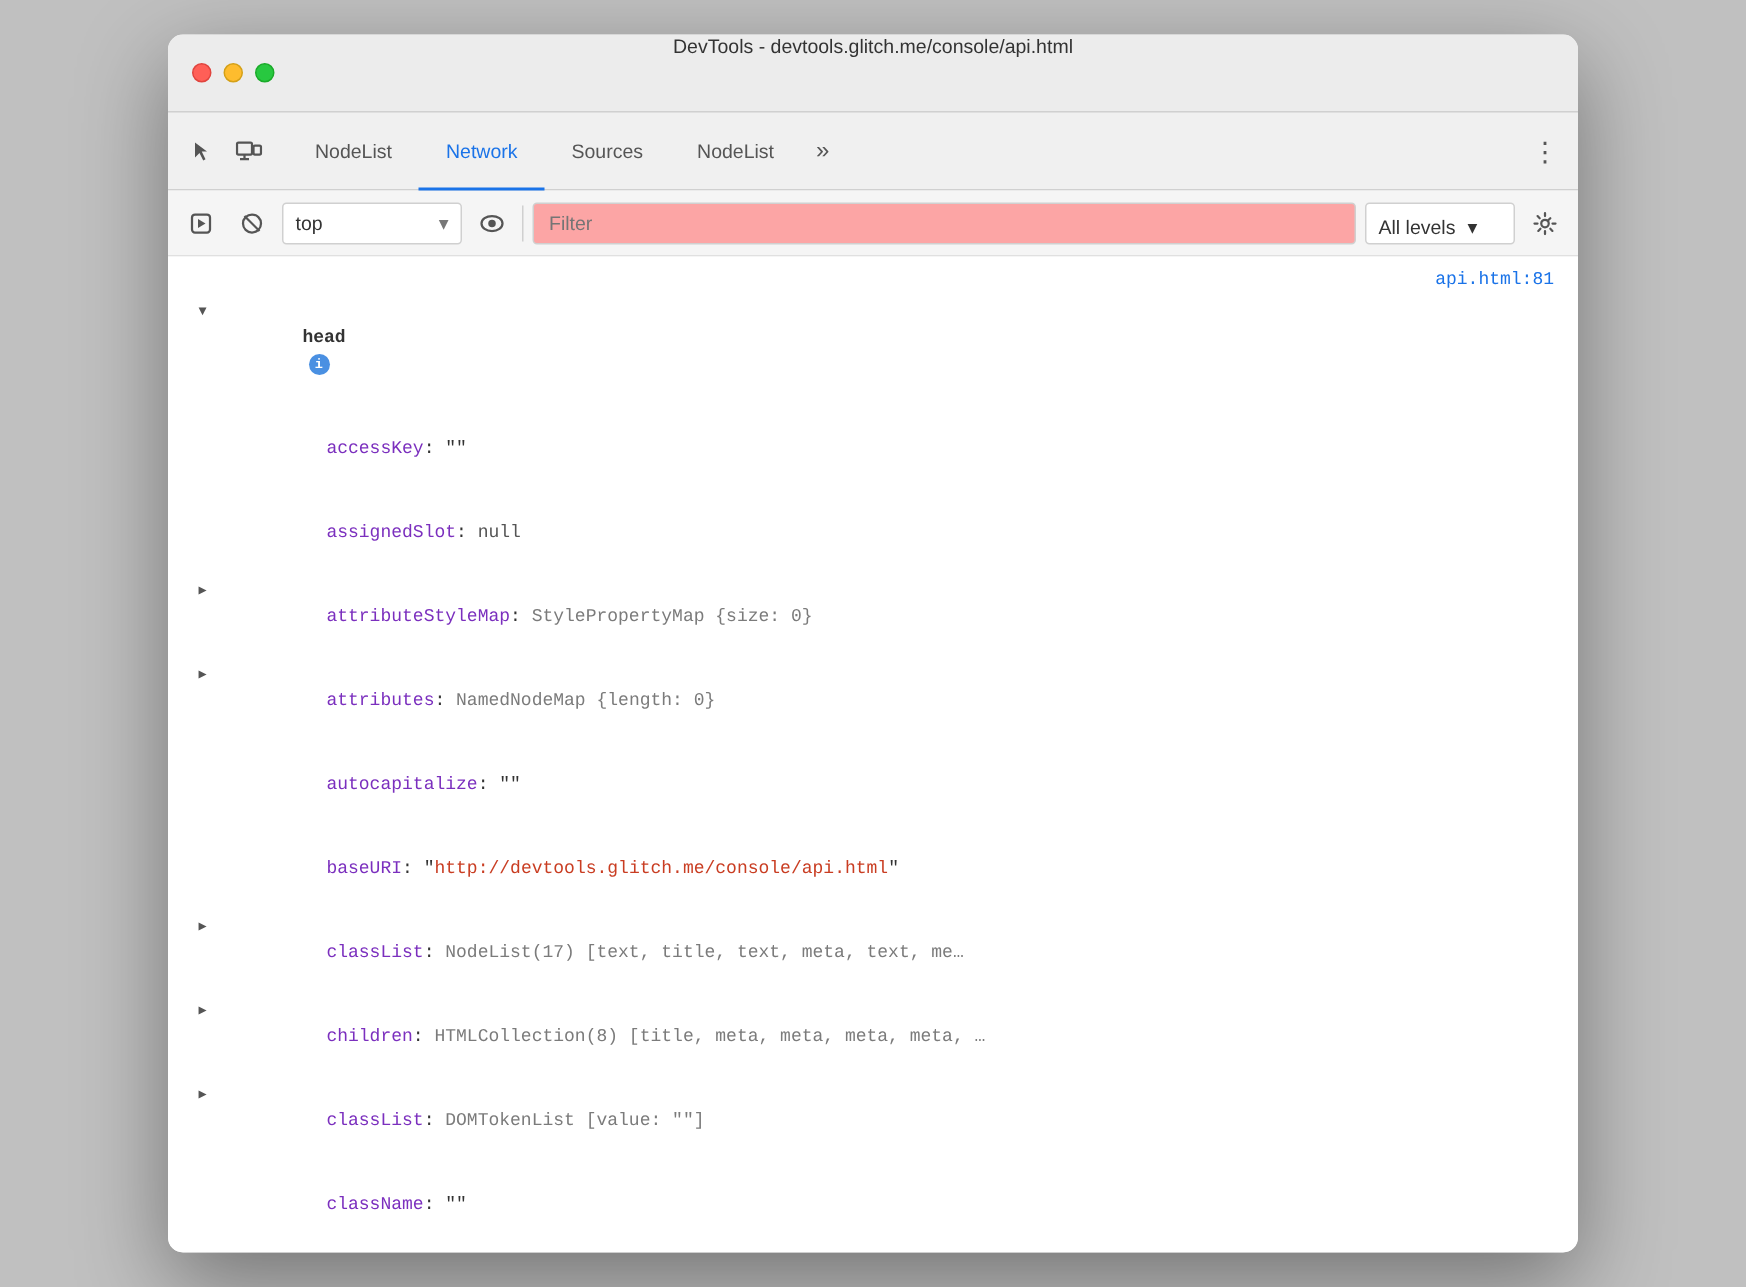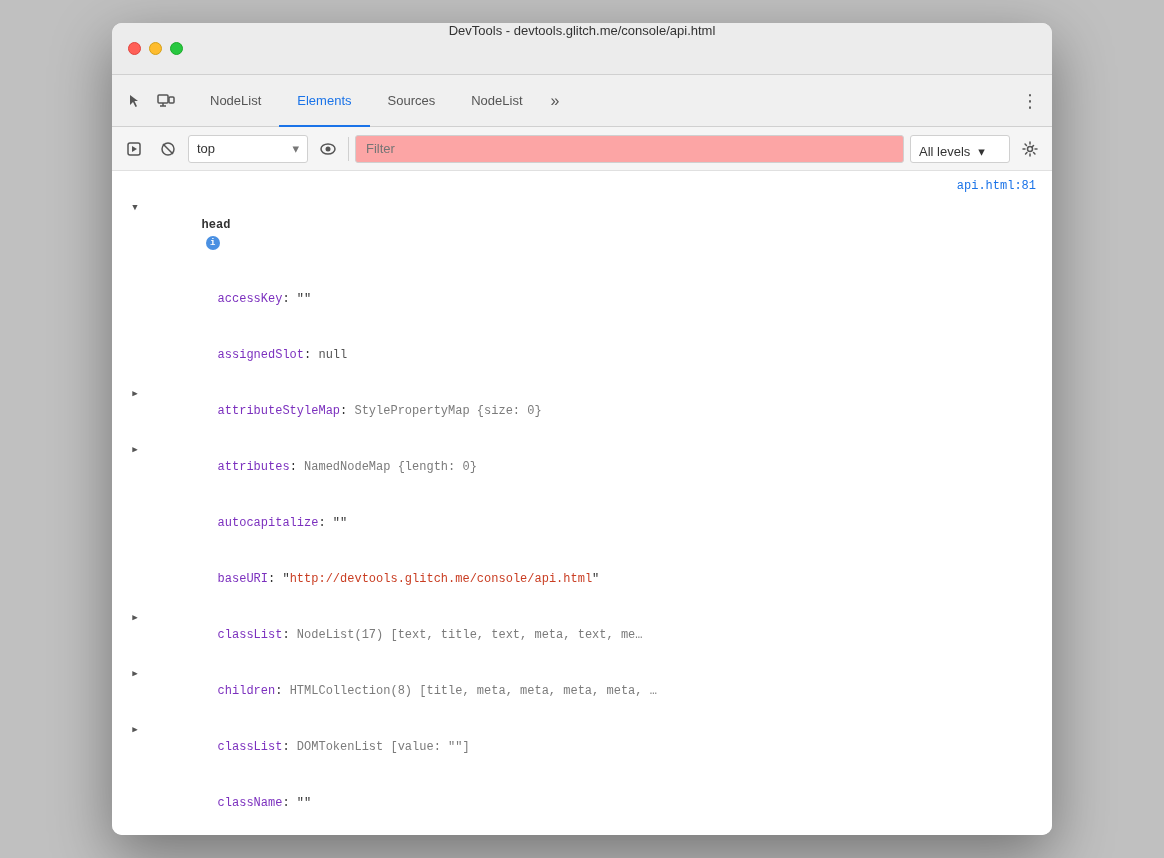--- a/index.html
+++ b/index.html
@@ -339,21 +339,21 @@
           <line x1="3" y1="13" x2="9" y2="13" stroke="#555" stroke-width="1.5"></line>
         </svg>
       </div>
     </div>
 
     <div class="tabs">
       <div class="tab">
         <span>NodeList</span>
       </div>
       <div class="tab active">
-        <span>Elements</span>
+        <span>Network</span>
       </div>
       <div class="tab">
         <span>Sources</span>
       </div>
       <div class="tab">
         <span>NodeList</span>
       </div>
       <div class="tab-more">»</div>
     </div>
 

